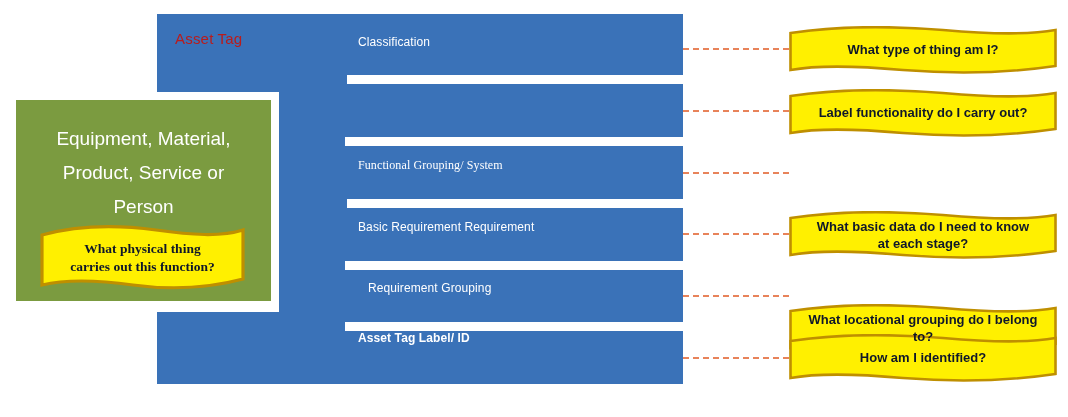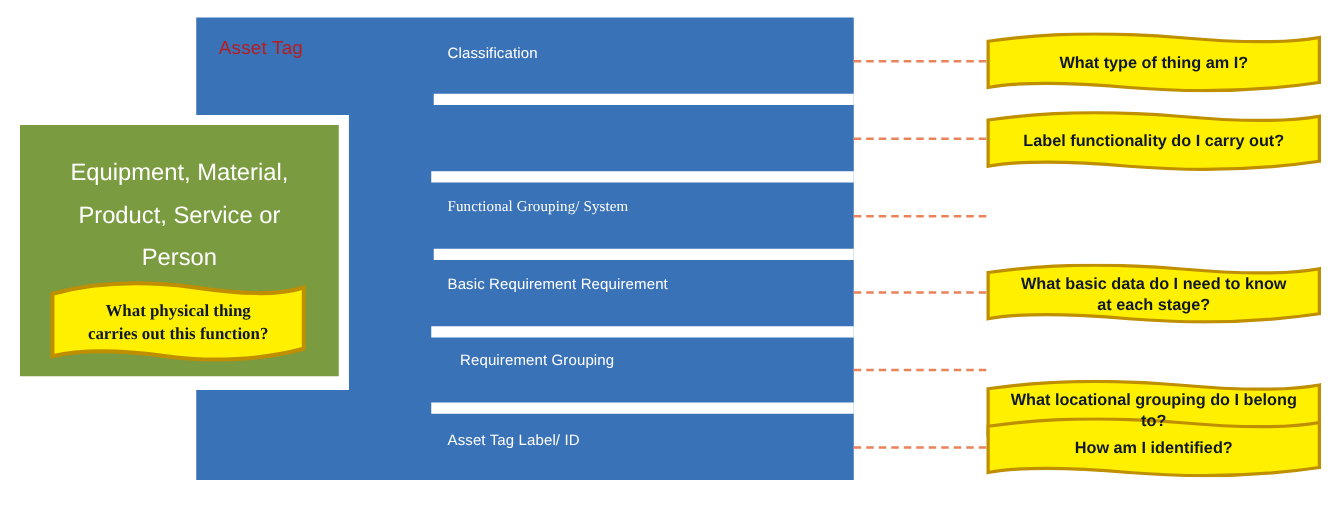--- a/index.html
+++ b/index.html
@@ -68,21 +68,21 @@
     color: #ffffff;
     font-size: 12px;
     white-space: nowrap;
     letter-spacing: 0.1px;
   }
   .row-label.r0 { top: 35px;  }
   .row-label.r1 { top: 97px;  }
   .row-label.r2 { top: 158px; font-family: Liberation Serif, serif; }
   .row-label.r3 { top: 220px; }
   .row-label.r4 { top: 281px; left: 368px; }
-  .row-label.r5 { top: 345px; }
+  .row-label.r5 { top: 331px; font-weight: bold; }
 
   
   .green-outer {
     position: absolute;
     left: 8px;
     top: 92px;
     width: 271px;
     height: 220px;
     background: #ffffff;
   }

